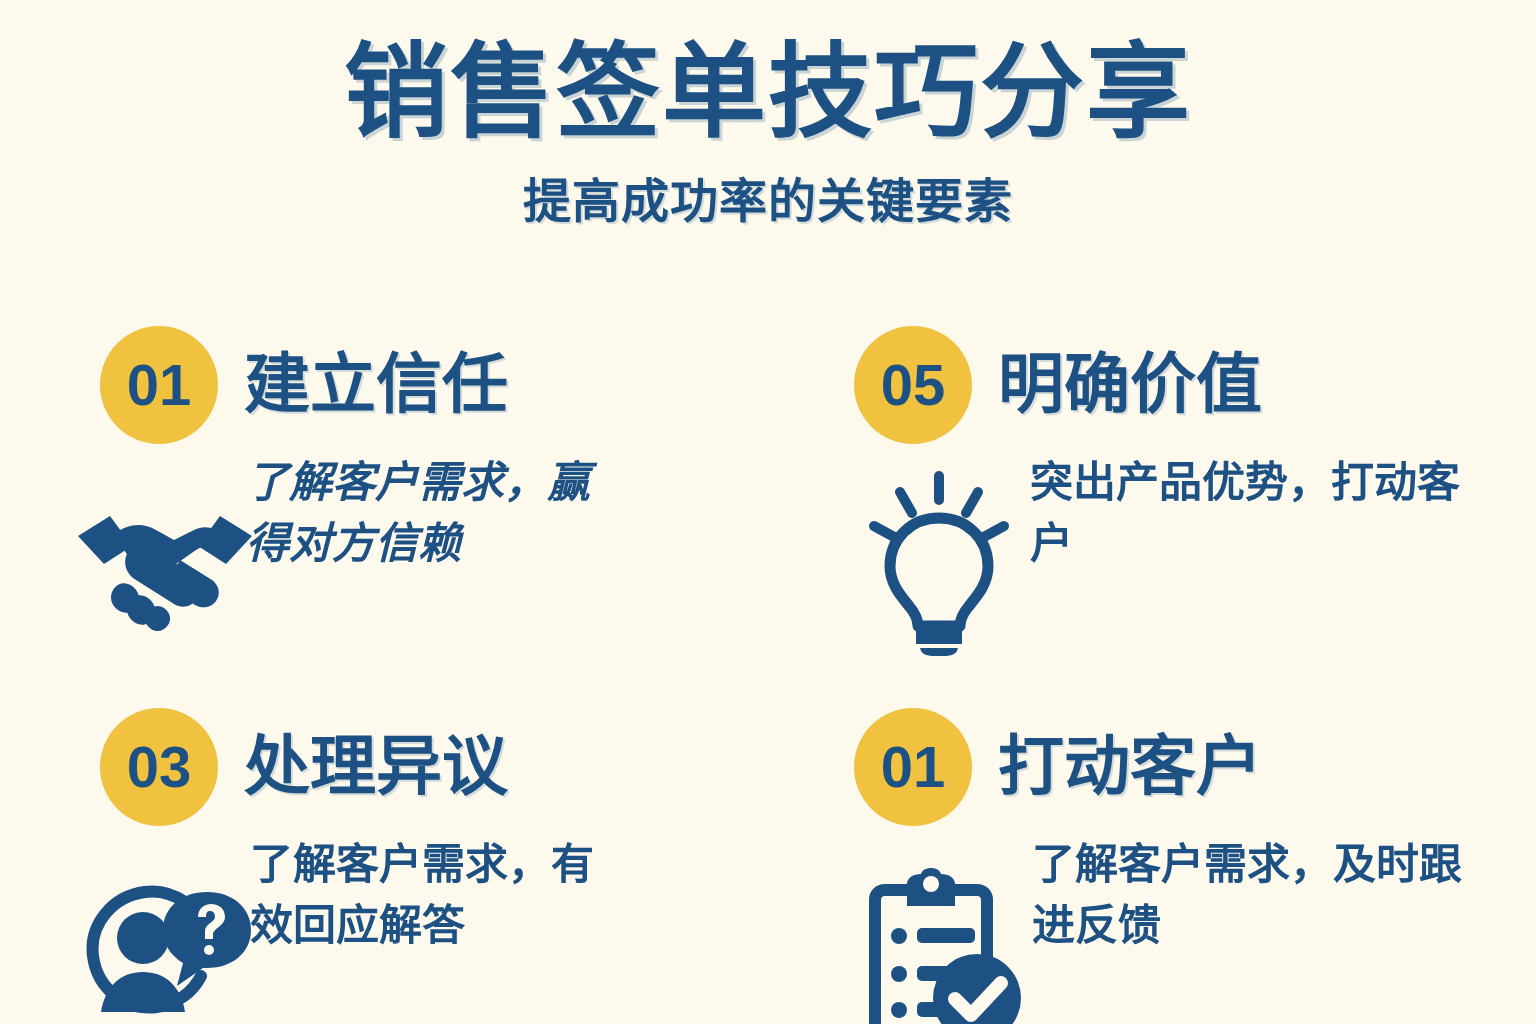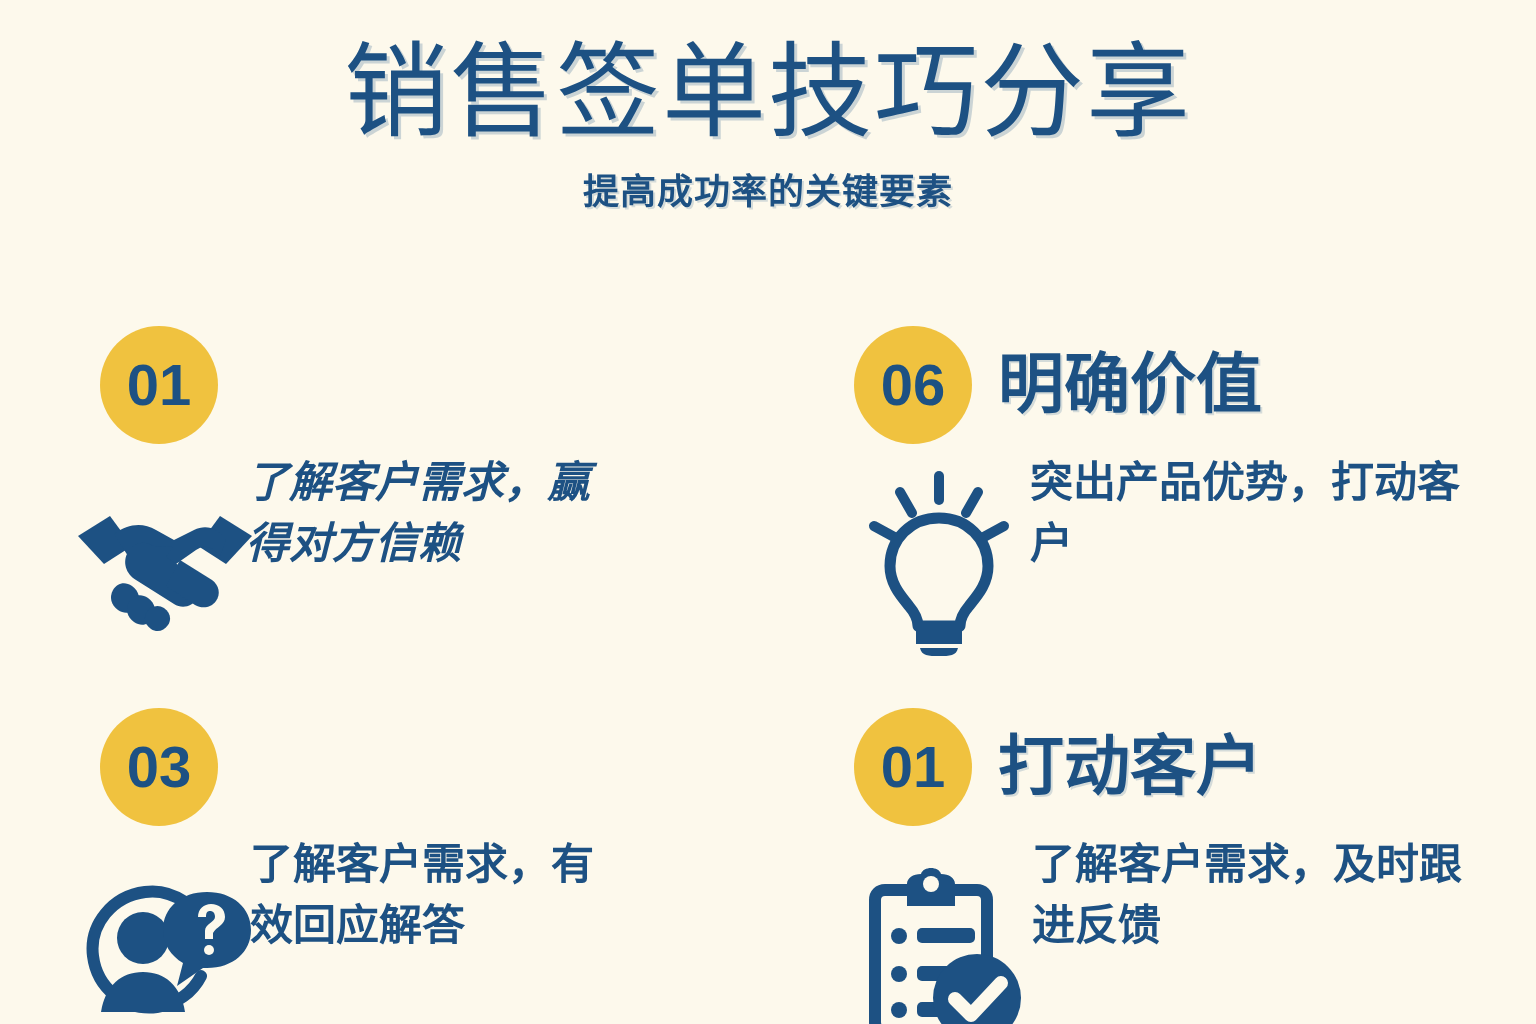--- a/index.html
+++ b/index.html
@@ -17,30 +17,30 @@
     position: relative;
   }
 
   
   .header {
     text-align: center;
     padding-top: 36px;
   }
   .page-title {
     font-size: 104px;
-    font-weight: 400;
+    font-weight: 700;
     line-height: 1.08;
     letter-spacing: 2px;
     color: #1d5183;
     text-shadow: 3px 3px 0 rgba(29, 81, 131, 0.22);
     margin: 0;
     white-space: nowrap;
   }
   .page-subtitle {
-    font-size: 36px;
+    font-size: 48px;
     font-weight: 700;
     letter-spacing: 1px;
     color: #1d5183;
     margin: 14px 0 0 0;
     text-shadow: 2px 2px 0 rgba(29, 81, 131, 0.18);
     white-space: nowrap;
   }
 
   
   .grid {
@@ -138,20 +138,21 @@
   <p class="page-subtitle">提高成功率的关键要素</p>
 </div>
 
 <div class="grid">
 
   <div class="card card-1">
     <div class="card-head">
       <div class="badge">
         <span class="badge-num">01</span>
       </div>
+      <div class="card-title">建立信任</div>
     </div>
     <div class="card-body">
       <div class="card-icon">
         <svg width="190" height="130" viewBox="0 0 190 130" aria-hidden="true">
           <g fill="#1d5183">
             <path d="M8 34 L40 14 L62 44 L34 62 Z"></path>
             <path d="M182 34 L150 14 L128 44 L156 62 Z"></path>
             <path d="M44 32 C58 22 72 20 86 28 L104 38 L124 28 C136 22 148 26 156 38 L150 54
                      C142 44 134 42 126 48 L106 62 C100 66 94 66 88 62 L74 52
                      C68 48 62 49 58 54 Z"></path>
@@ -164,21 +165,21 @@
           </g>
         </svg>
       </div>
       <div class="card-desc">了解客户需求，赢得对方信赖</div>
     </div>
   </div>
 
   <div class="card card-2">
     <div class="card-head">
       <div class="badge">
-        <span class="badge-num">06</span>
+        <span class="badge-num">05</span>
       </div>
       <div class="card-title">明确价值</div>
     </div>
     <div class="card-body">
       <div class="card-icon">
         <svg width="150" height="186" viewBox="0 0 150 186" aria-hidden="true">
           <g stroke="#1d5183" stroke-width="10" stroke-linecap="round" fill="none">
             <line x1="75" y1="6" x2="75" y2="30"></line>
             <line x1="36" y1="22" x2="48" y2="43"></line>
             <line x1="114" y1="22" x2="102" y2="43"></line>
@@ -193,20 +194,21 @@
       </div>
       <div class="card-desc">突出产品优势，打动客户</div>
     </div>
   </div>
 
   <div class="card card-3">
     <div class="card-head">
       <div class="badge">
         <span class="badge-num">03</span>
       </div>
+      <div class="card-title">处理异议</div>
     </div>
     <div class="card-body">
       <div class="card-icon">
         <svg width="176" height="150" viewBox="0 0 176 150" aria-hidden="true">
           <path d="M104 18 C92 10 78 6 64 8 C32 12 8 40 12 72 C16 104 44 127 76 123
                    C96 120 112 108 120 92" fill="none" stroke="#1d5183" stroke-width="12" stroke-linecap="round"></path>
           <circle cx="62" cy="54" r="26" fill="#1d5183"></circle>
           <path d="M20 128 C24 102 40 88 62 88 C84 88 100 102 104 128 Z" fill="#1d5183"></path>
           <path d="M126 8 C100 8 82 24 82 46 C82 60 90 72 102 79 L96 102 L122 84
                    C124 84 125 84 126 84 C152 84 170 68 170 46 C170 24 152 8 126 8 Z" fill="#1d5183"></path>

